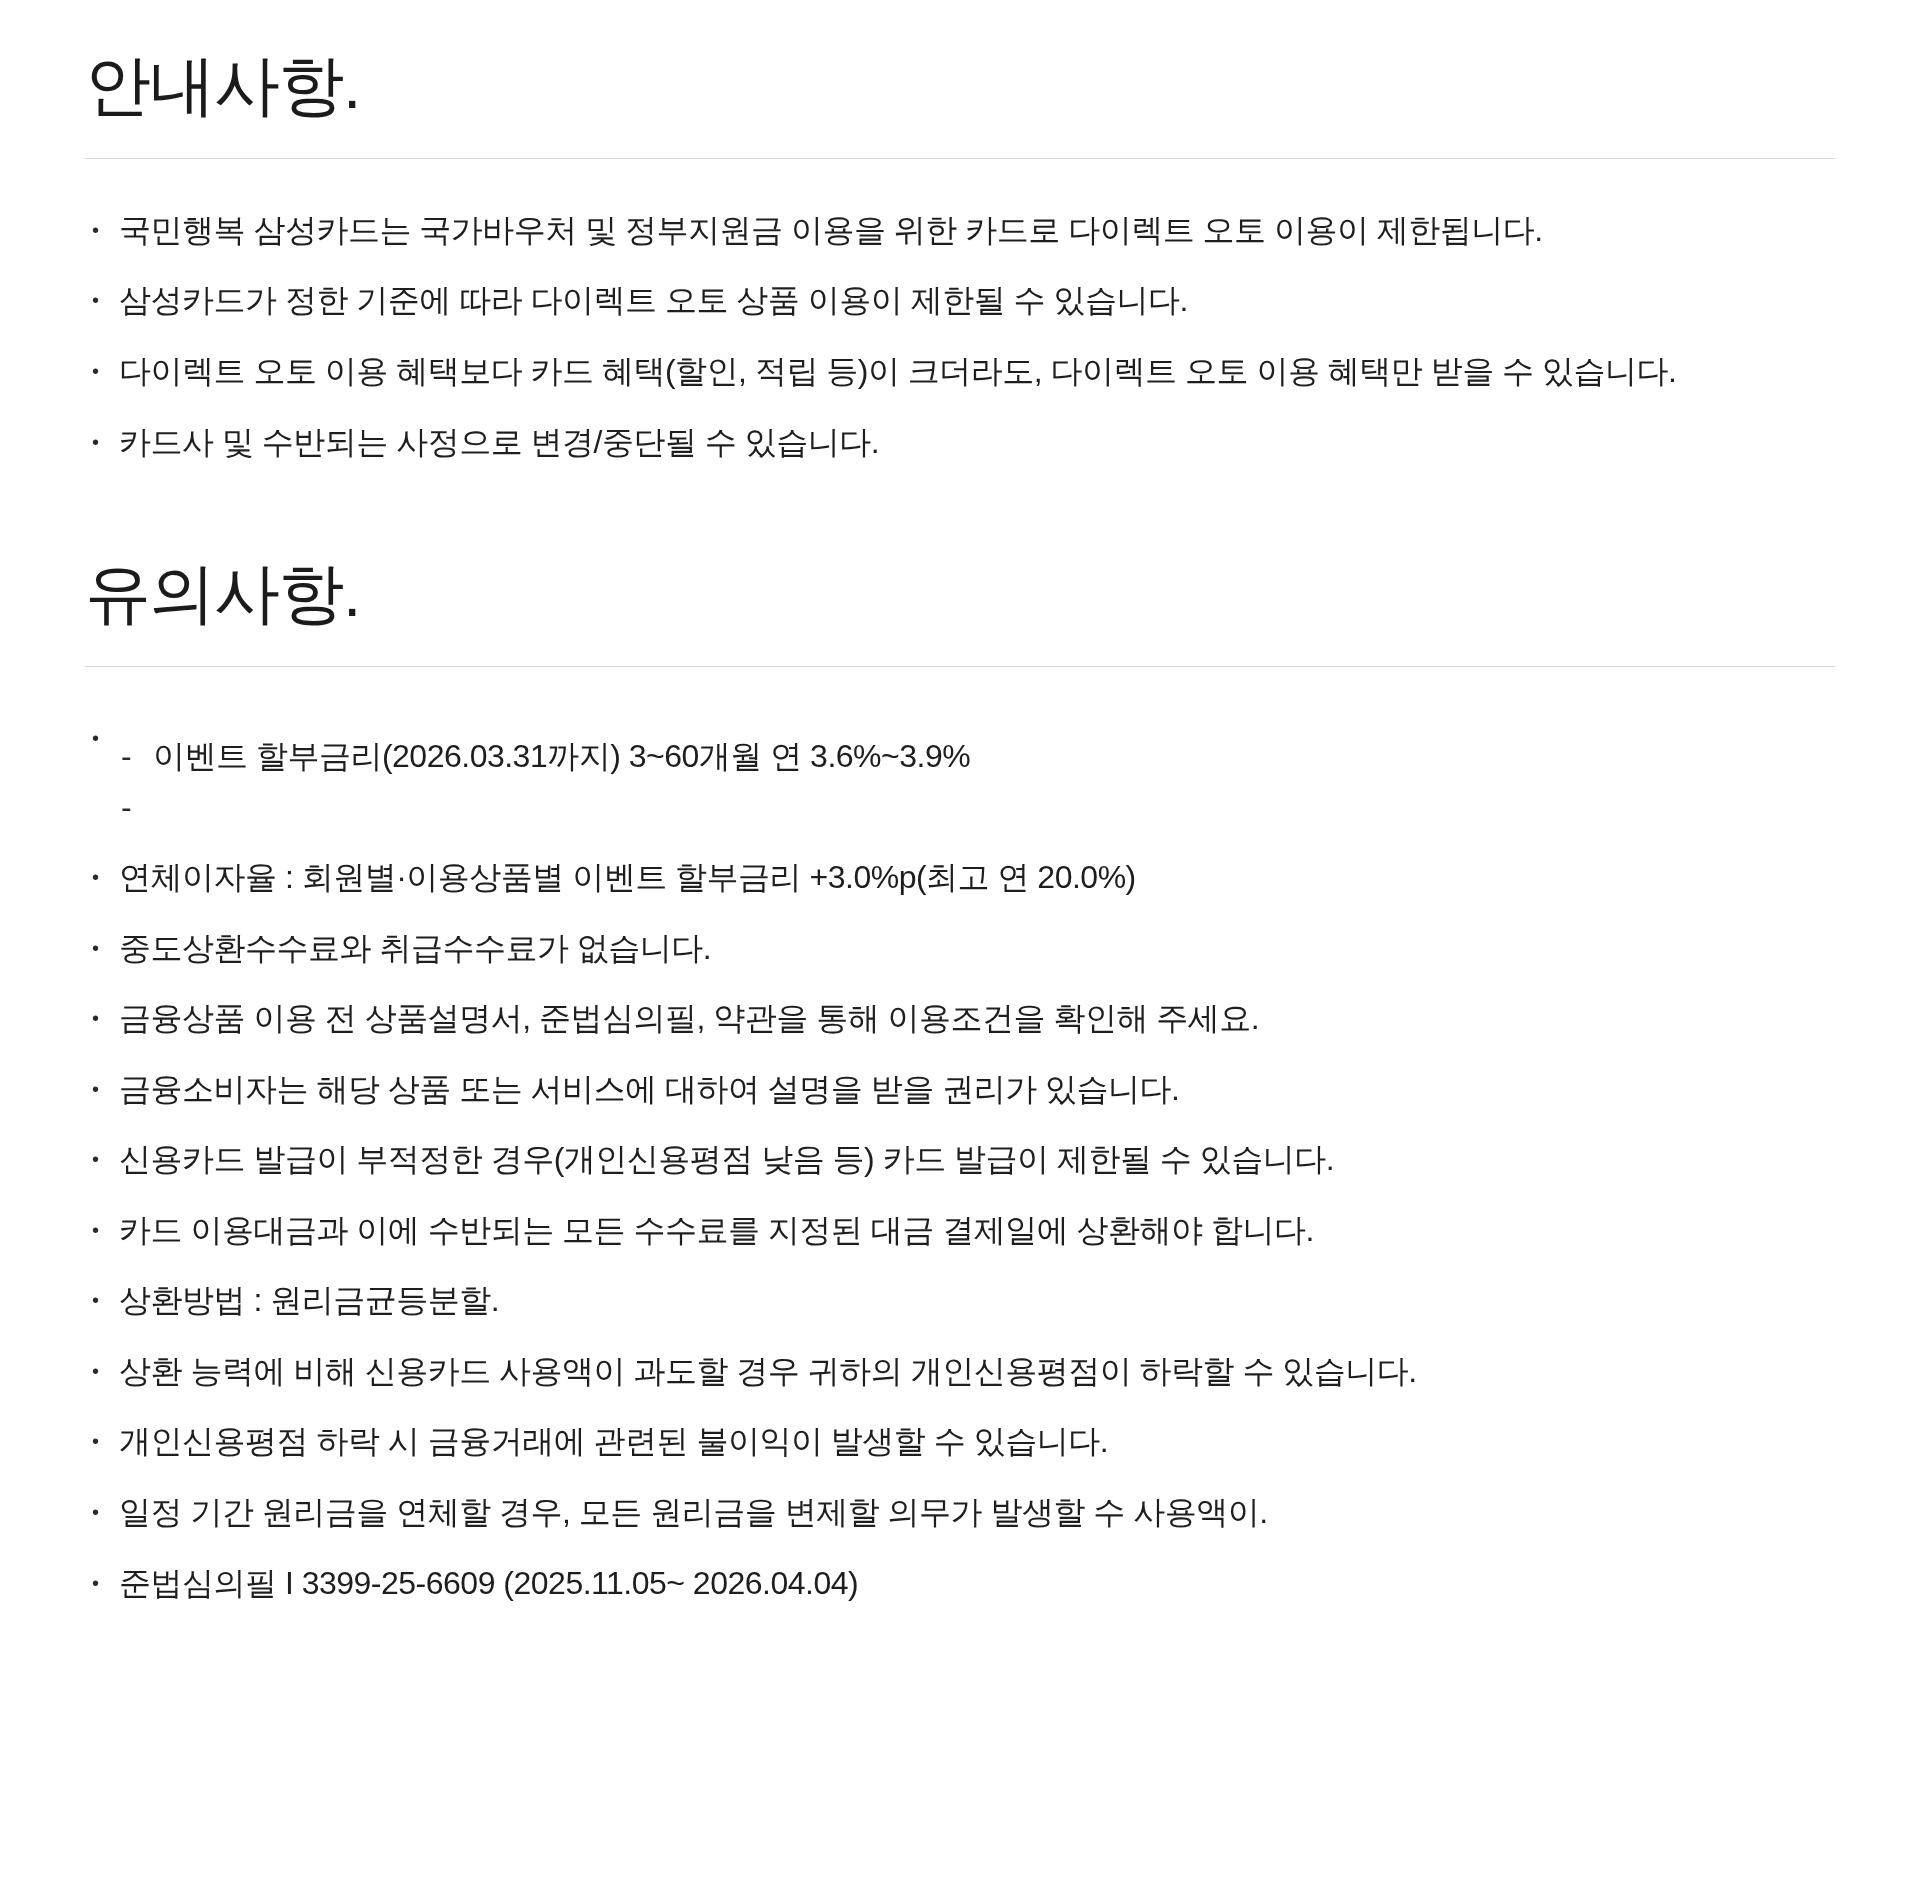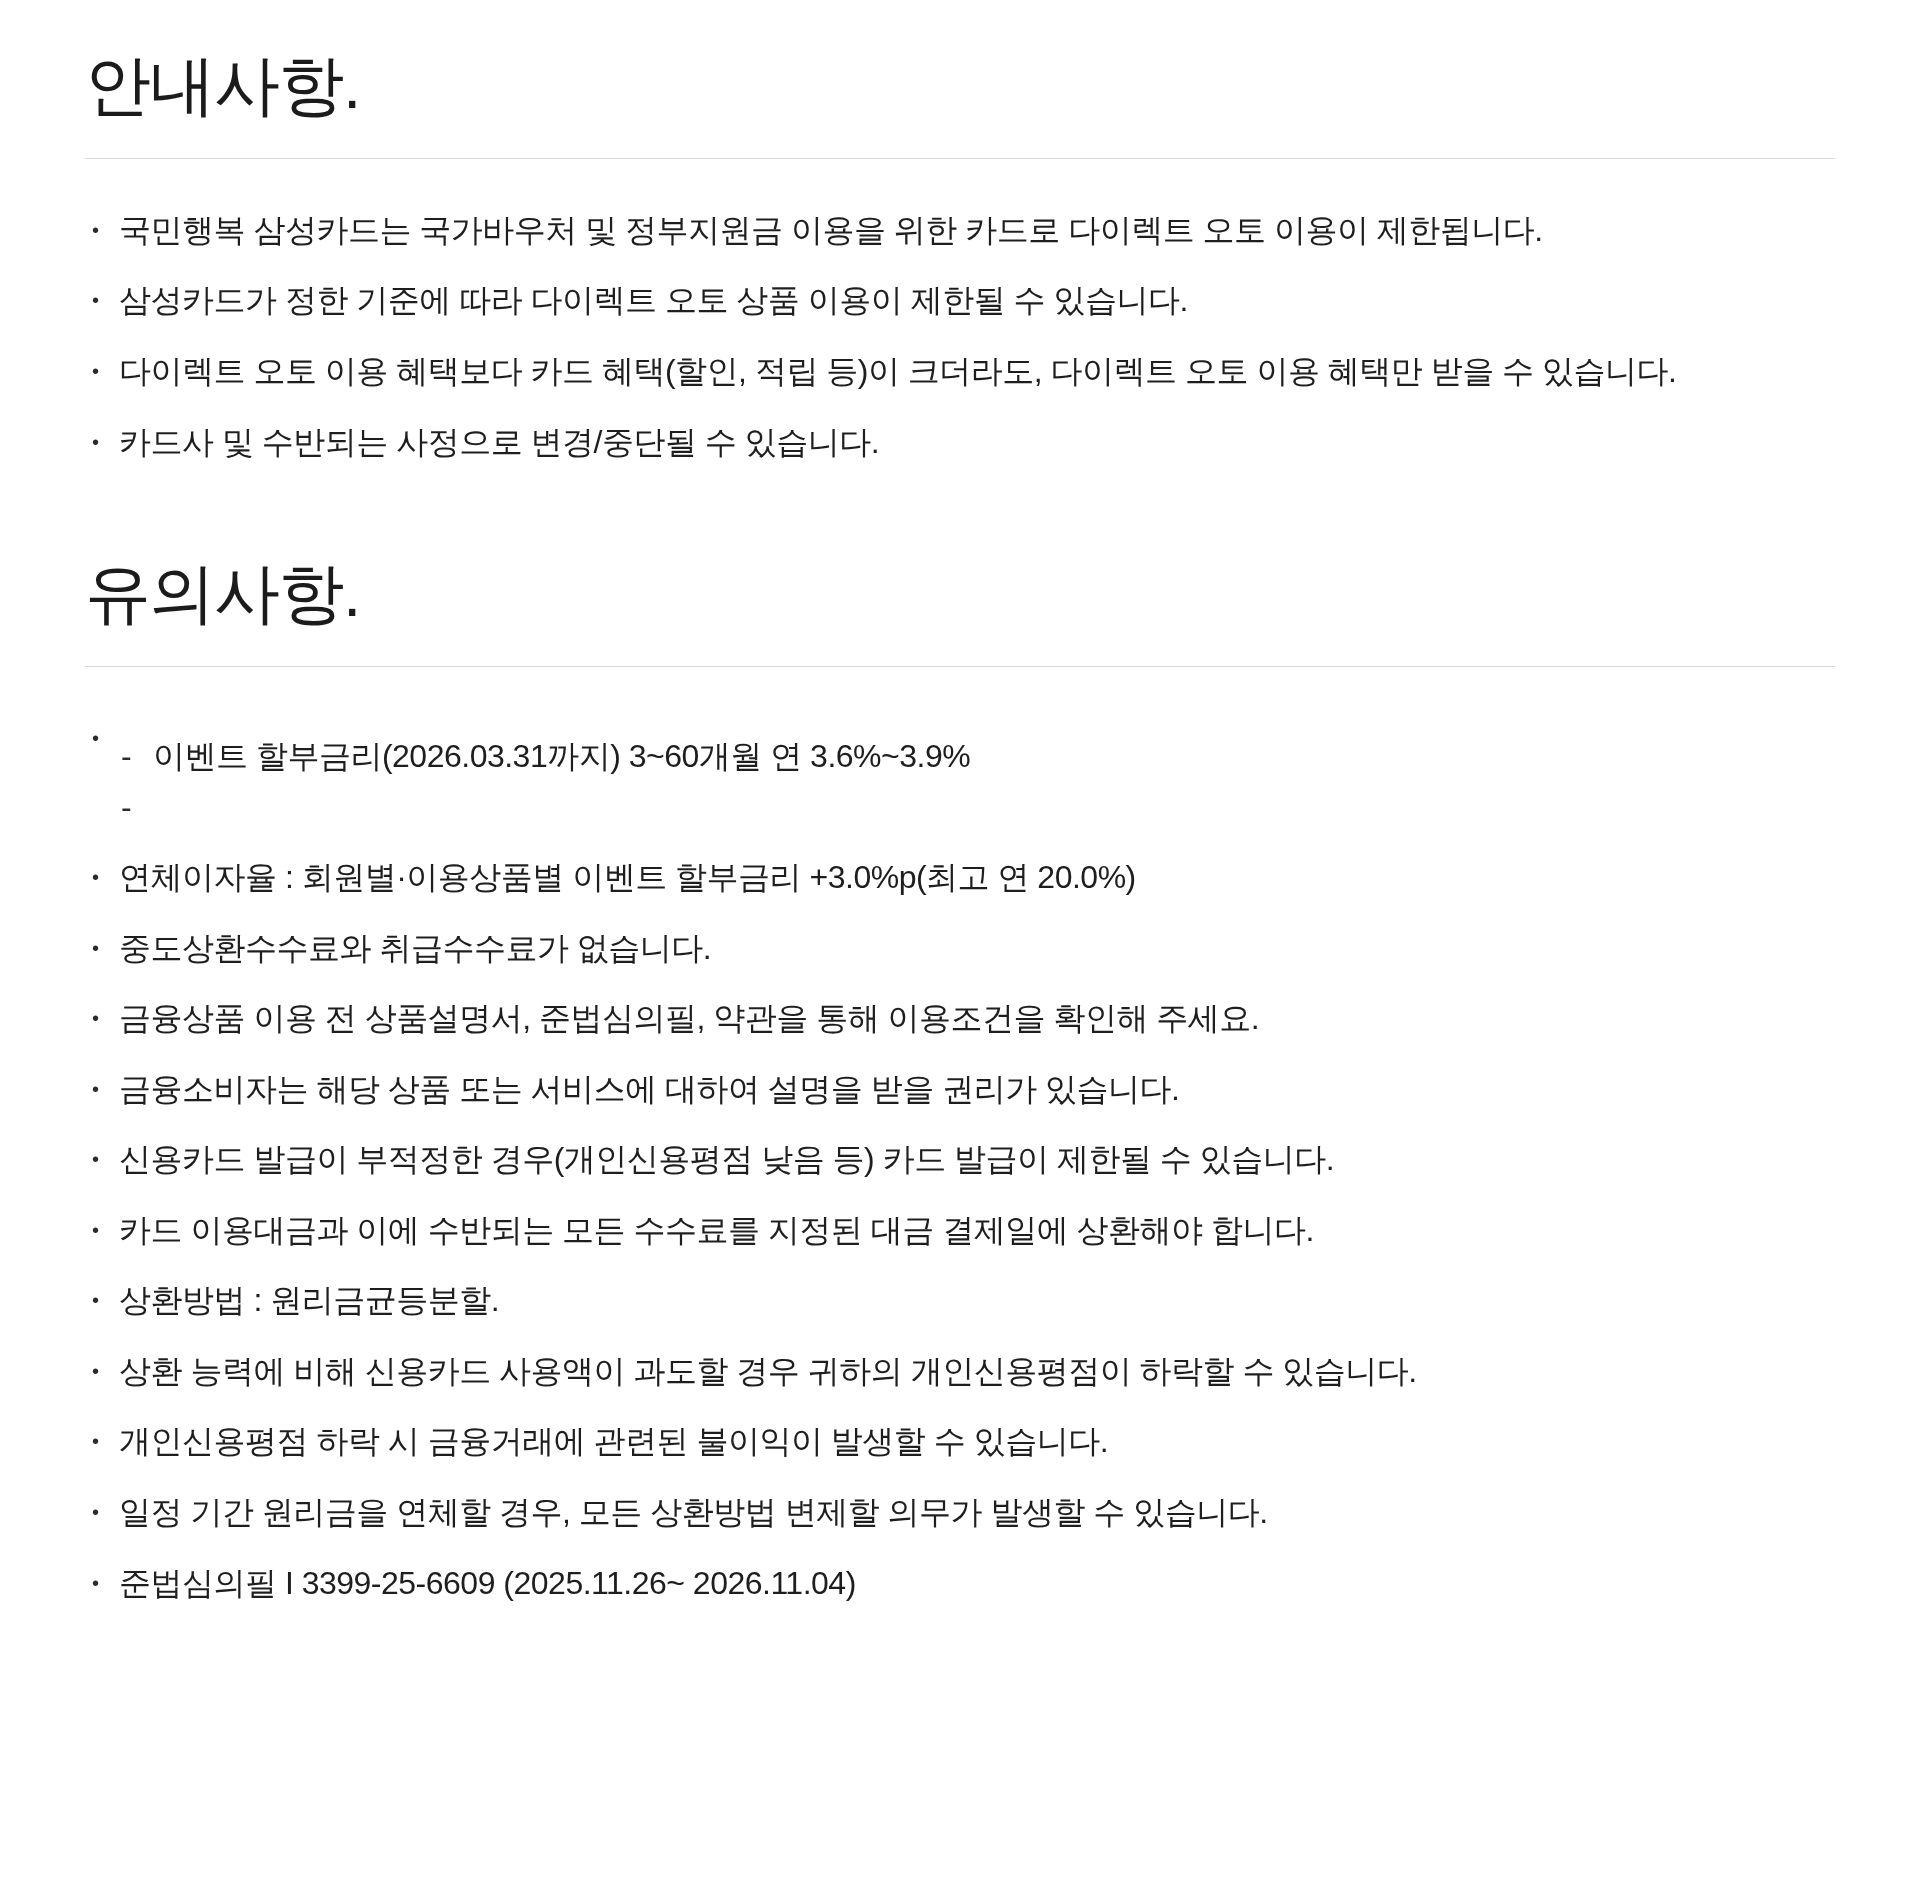--- a/index.html
+++ b/index.html
@@ -184,25 +184,25 @@
       </li>
       <li>
         <span class="bullet-marker">•</span>
         <div class="item-body">
             <span class="item-text">개인신용평점 하락 시 금융거래에 관련된 불이익이 발생할 수 있습니다.</span>
           </div>
       </li>
       <li>
         <span class="bullet-marker">•</span>
         <div class="item-body">
-            <span class="item-text">일정 기간 원리금을 연체할 경우, 모든 상환방법 변제할 의무가 발생할 수 있습니다.</span>
-          </div>
-      </li>
-      <li>
-        <span class="bullet-marker">•</span>
-        <div class="item-body">
-            <span class="item-text">준법심의필 I 3399-25-6609 (2025.11.26~ 2026.11.04)</span>
+            <span class="item-text">일정 기간 원리금을 연체할 경우, 모든 원리금을 변제할 의무가 발생할 수 사용액이.</span>
+          </div>
+      </li>
+      <li>
+        <span class="bullet-marker">•</span>
+        <div class="item-body">
+            <span class="item-text">준법심의필 I 3399-25-6609 (2025.11.05~ 2026.04.04)</span>
           </div>
       </li>
     </ul>
   </section>
 
 </div>
 
 </body></html>

